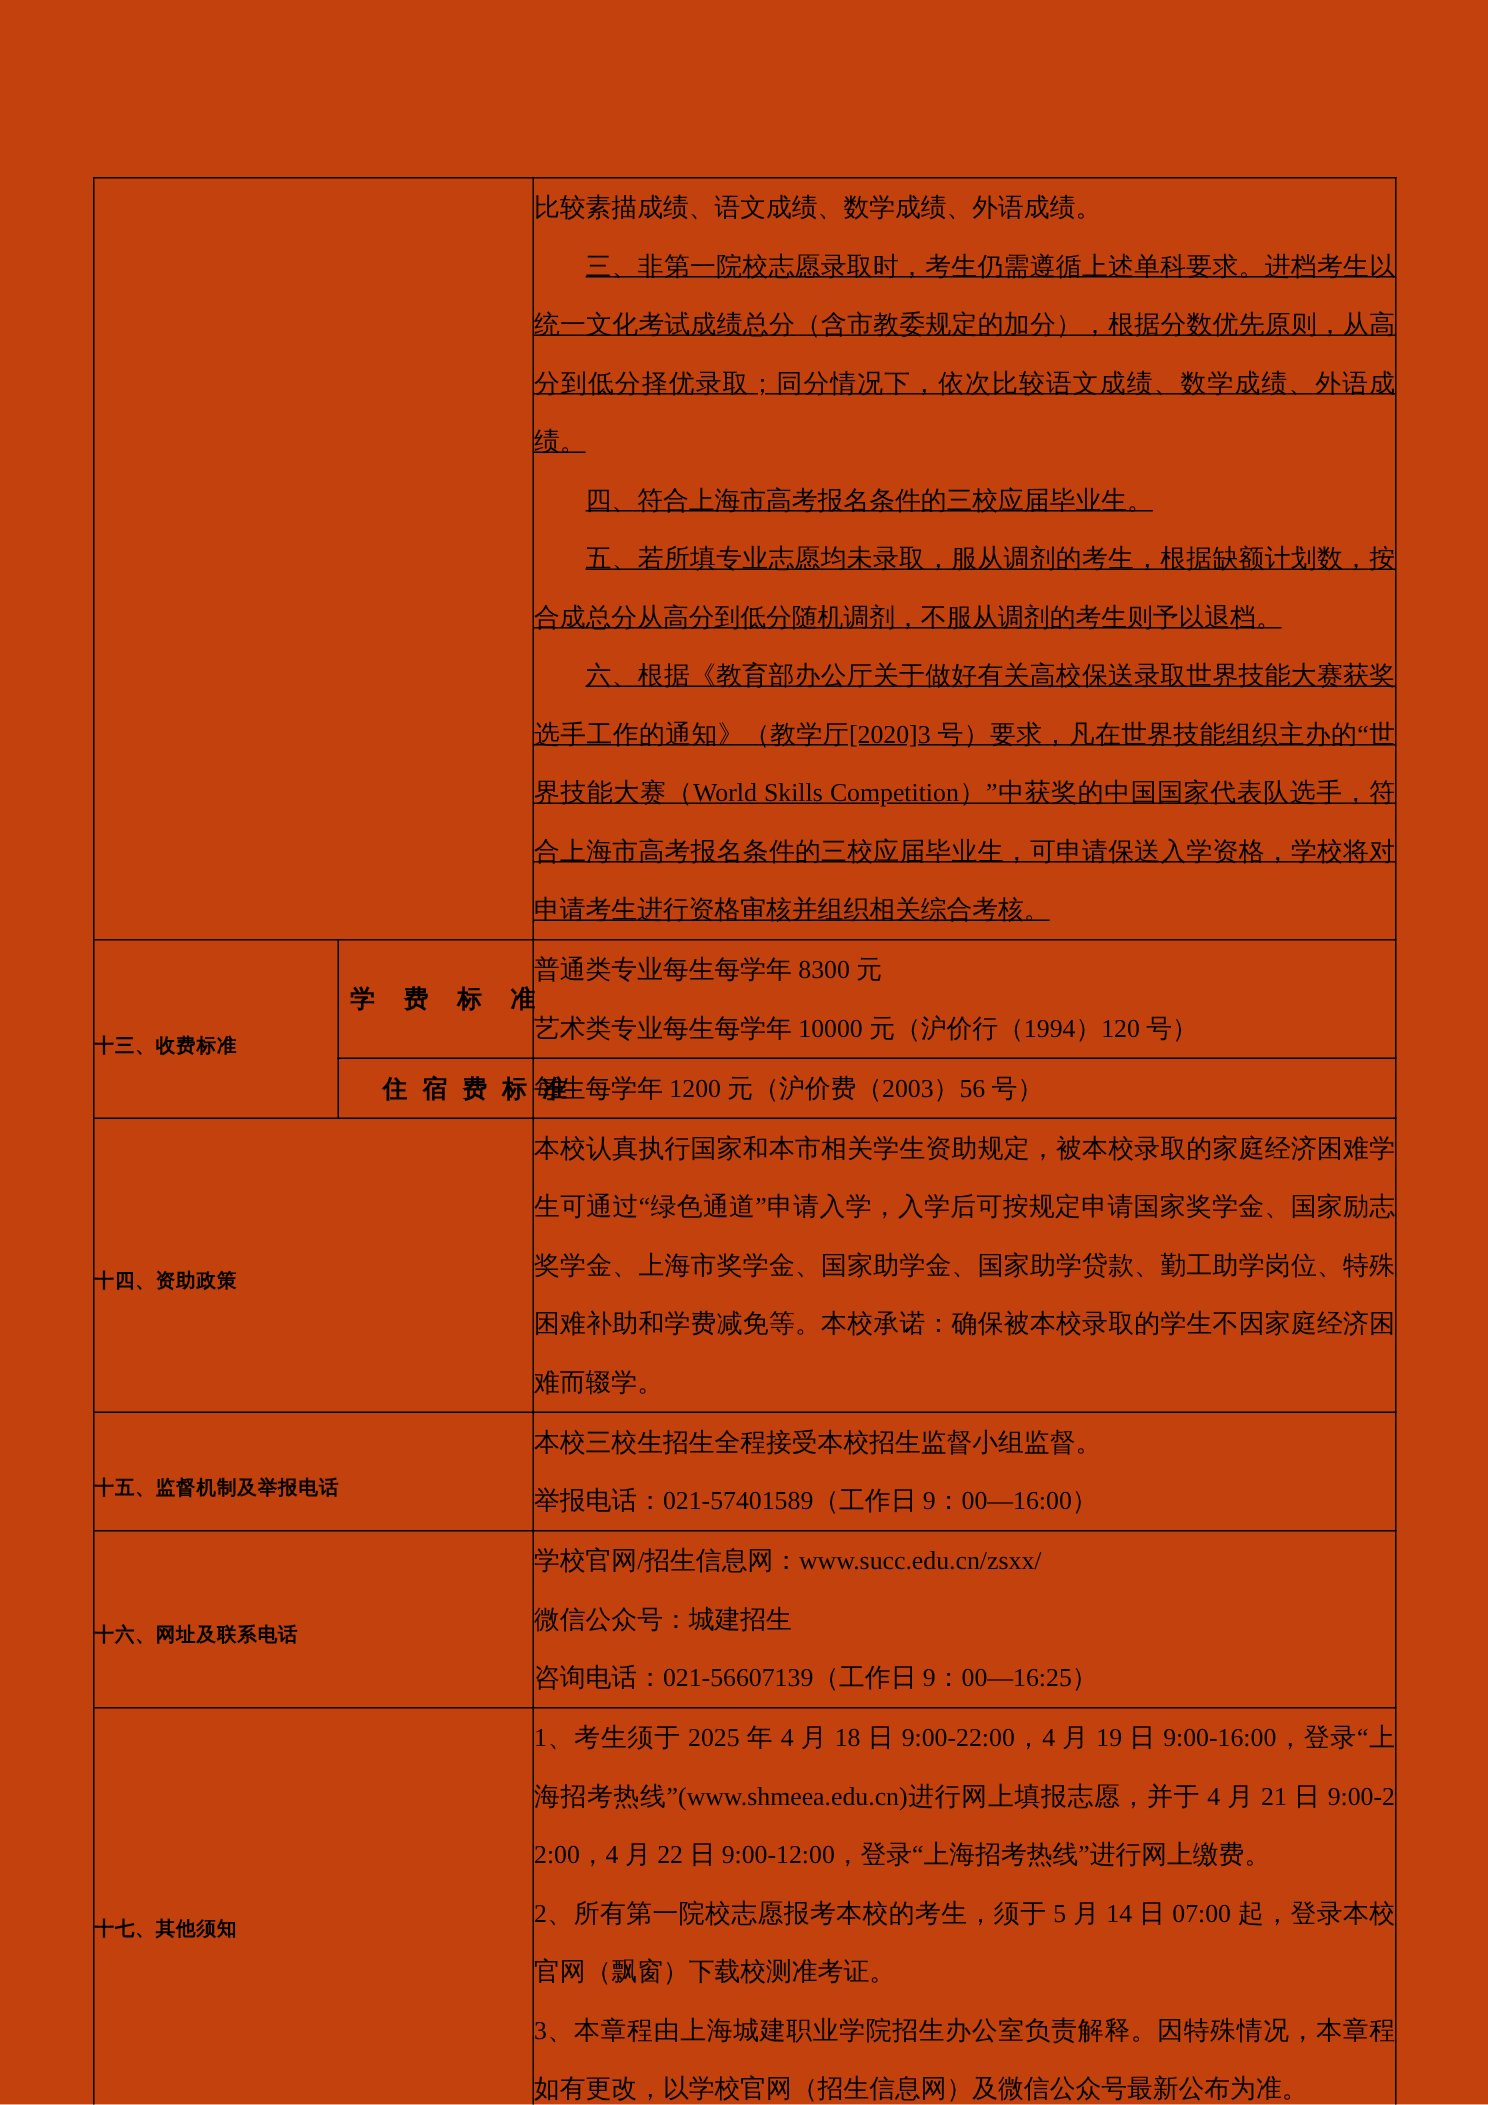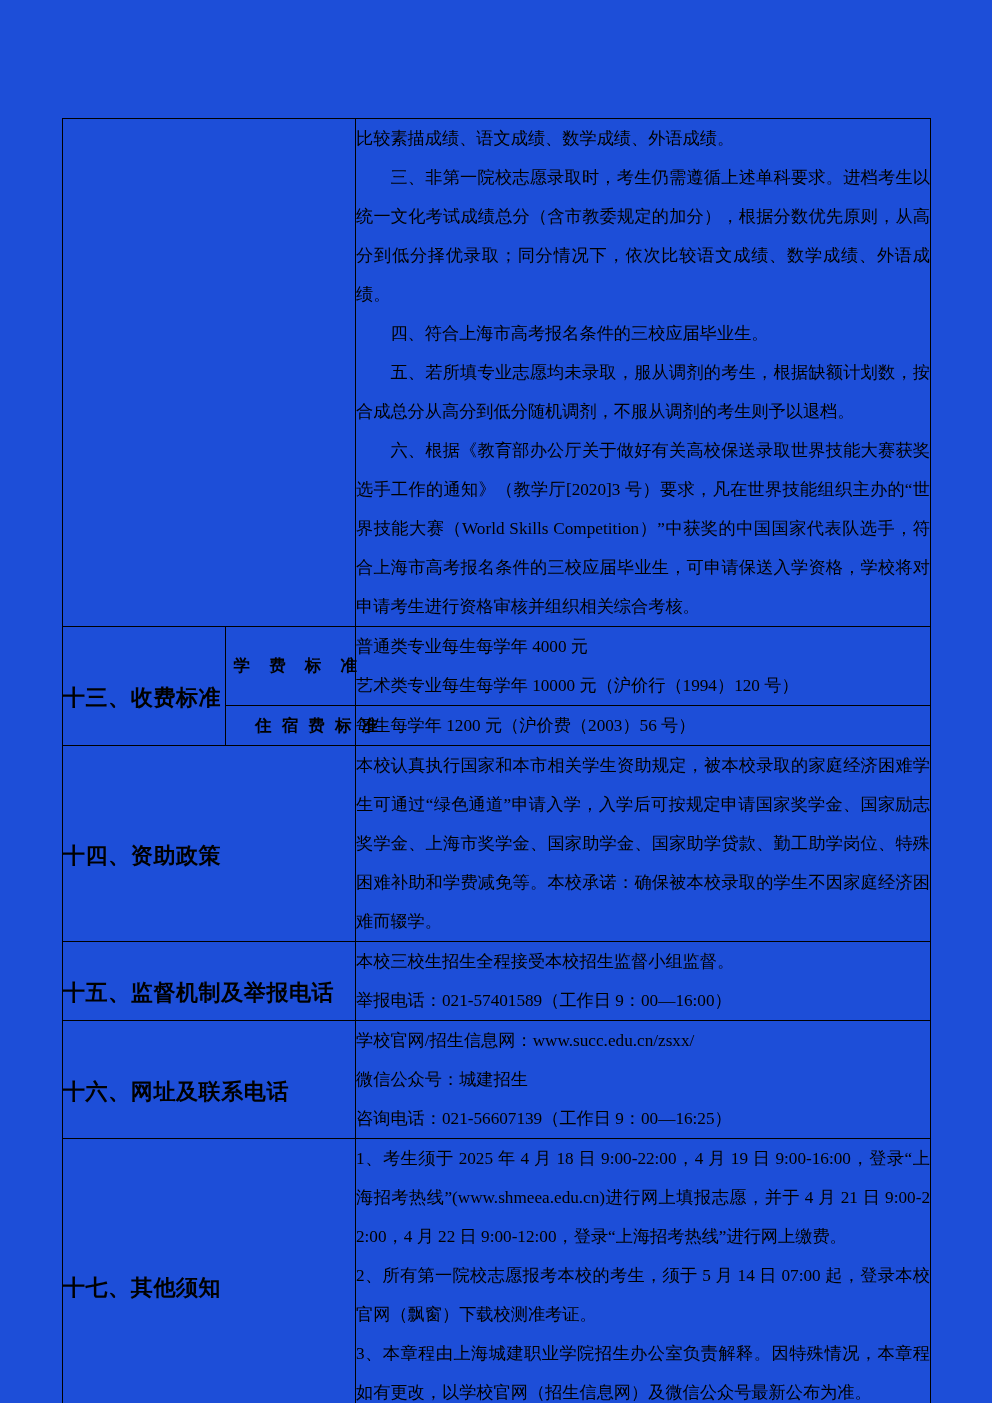--- a/index.html
+++ b/index.html
@@ -12,21 +12,21 @@
     height: 1403px;
     font-family: "Liberation Serif", "DejaVu Serif", serif;
     color: #000000;
     overflow: hidden;
   }
 
   #page {
     position: relative;
     width: 992px;
     height: 1403px;
-    background: #1d4ed8;
+    background: #c2410c;
   }
 
   
   .doc-table {
     position: absolute;
     left: 62px;
     top: 118px;
     width: 868px;
     border-collapse: collapse;
     table-layout: fixed;
@@ -43,21 +43,21 @@
   col.c-content { width: 575px; }
 
   
   .label-cell {
     vertical-align: middle !important;
     padding: 6px 0 6px 12px;
   }
   .label-text {
     font-family: "DejaVu Serif", "Liberation Serif", serif;
     font-weight: bold;
-    font-size: 22px;
+    font-size: 13px;
     letter-spacing: 0.6px;
     line-height: 1.5;
     white-space: nowrap;
     margin-top: 23px;
   }
 
   
   .sublabel-cell {
     vertical-align: middle !important;
     padding: 4px 6px;
@@ -85,21 +85,21 @@
     padding: 7px 10px 8px 9px;
   }
   .para {
     font-size: 17.2px;
     line-height: 39px;
     text-align: justify;
     text-justify: inter-ideograph;
     margin: 0;
     word-break: break-all;
   }
-  .para.indent { text-indent: 2em; }
+  .para.indent { text-indent: 2em; text-decoration: underline; }
 
   
   .lines .para { text-indent: 0; }
 </style>
 </head>
 <body>
 
 <div id="page">
 
   <table class="doc-table">
@@ -122,21 +122,21 @@
       </tr>
 
       <tr>
         <td class="label-cell" rowspan="2">
           <div class="label-text">十三、收费标准</div>
         </td>
         <td class="sublabel-cell">
           <div class="sublabel-text spread">学 费 标 准</div>
         </td>
         <td class="content-cell lines">
-          <p class="para">普通类专业每生每学年 4000 元</p>
+          <p class="para">普通类专业每生每学年 8300 元</p>
           <p class="para">艺术类专业每生每学年 10000 元（沪价行（1994）120 号）</p>
         </td>
       </tr>
 
       <tr>
         <td class="sublabel-cell">
           <div class="sublabel-text tight">住 宿 费 标 准</div>
         </td>
         <td class="content-cell lines">
           <p class="para">每生每学年 1200 元（沪价费（2003）56 号）</p>

